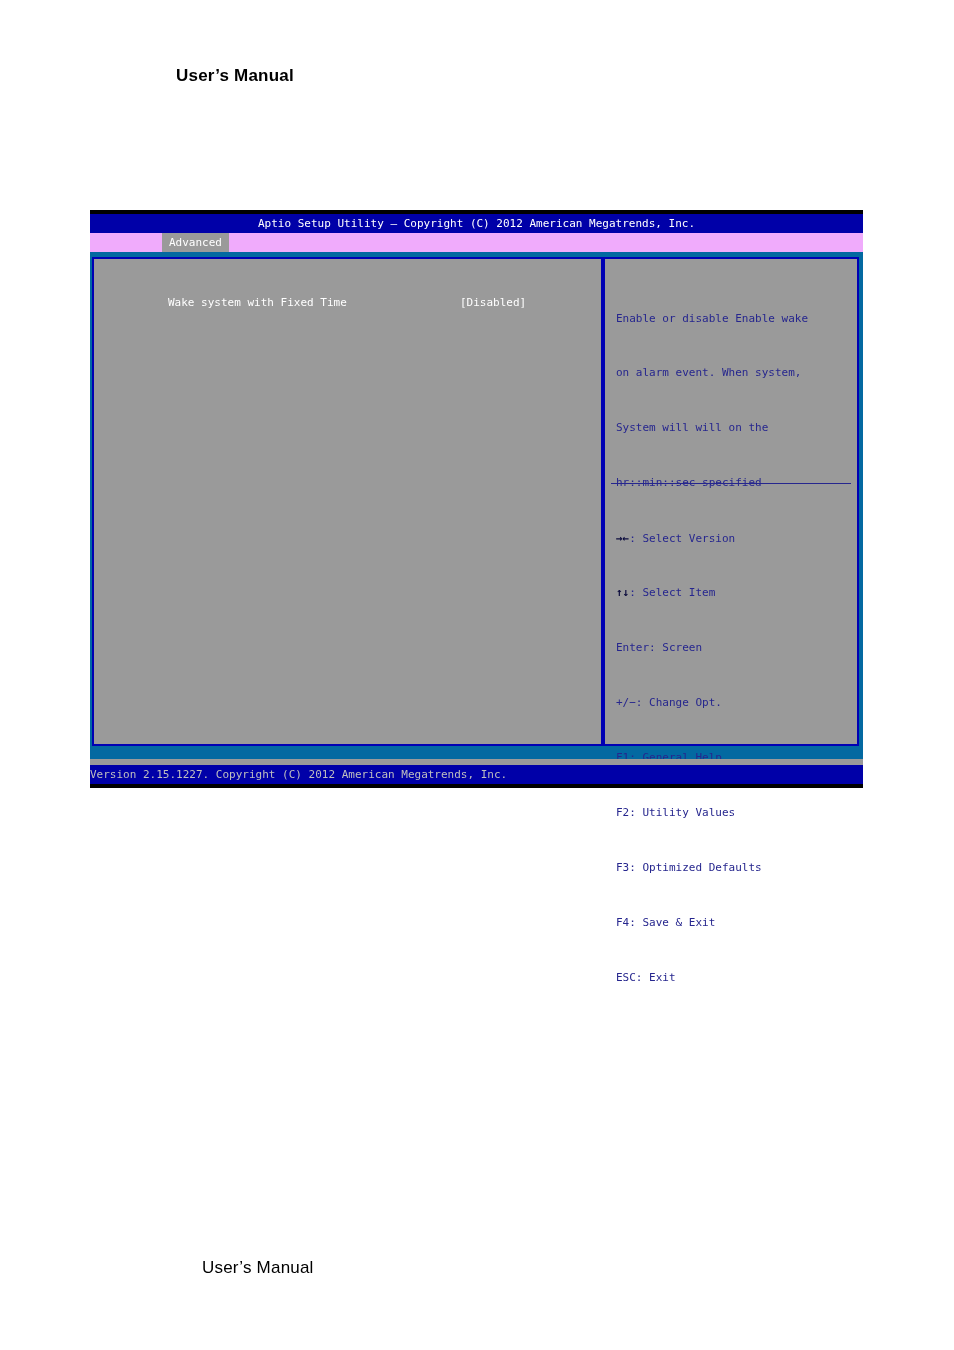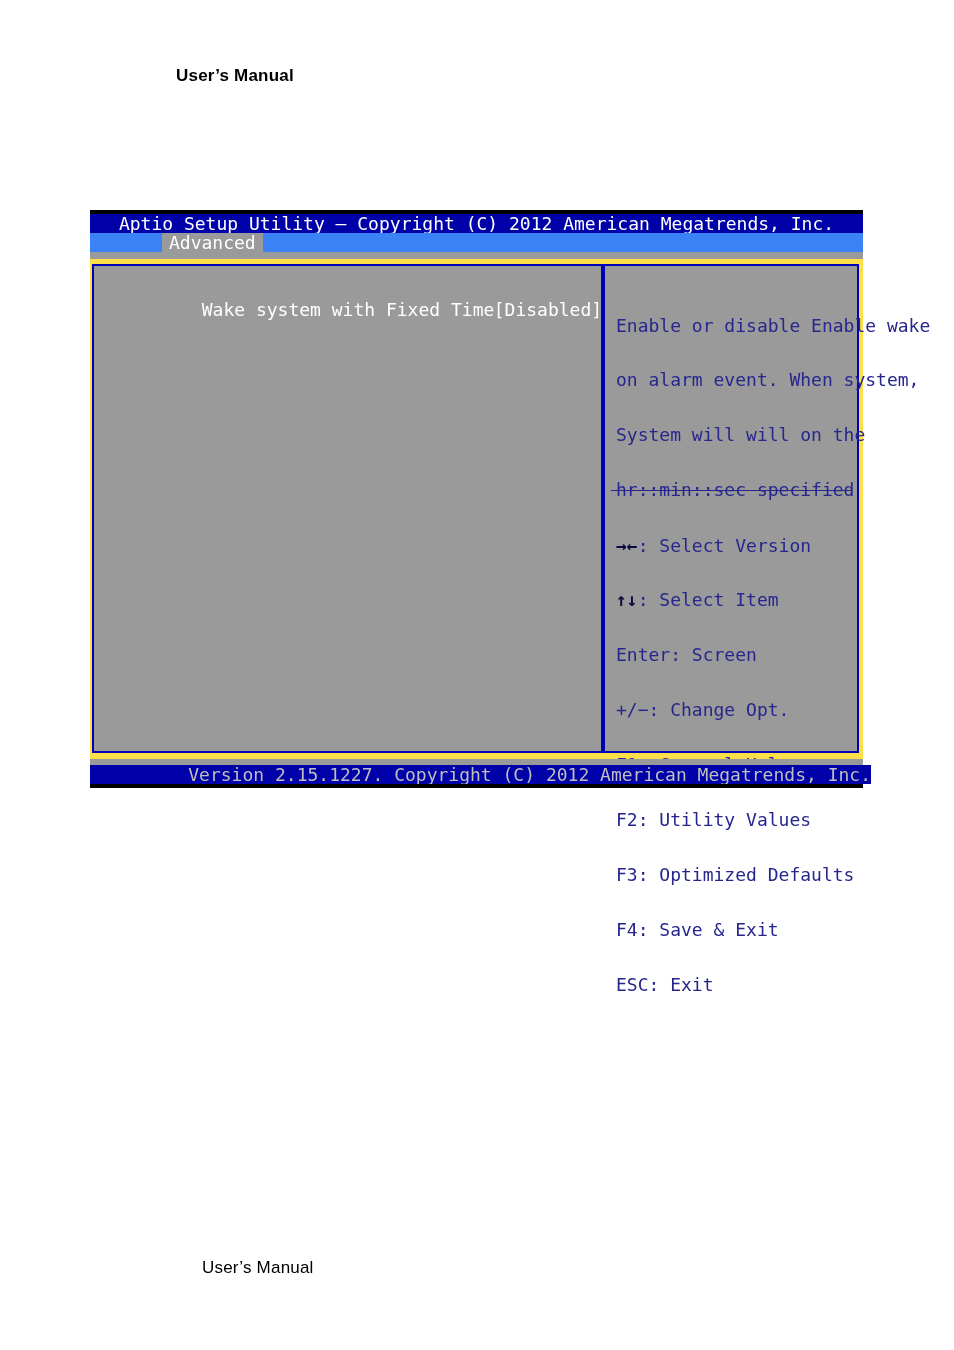--- a/index.html
+++ b/index.html
@@ -39,21 +39,21 @@
 
   
   .bios {
     position: absolute;
     left: 90px;
     top: 210px;
     width: 773px;
     height: 578px;
     background: #9a9a9a;
     font-family: "DejaVu Sans Mono", monospace;
-    font-size: 18px;
+    font-size: 11px;
     line-height: 18.3px;
   }
   .bios-topstrip {
     position: absolute;
     left: 0; top: 0;
     width: 773px; height: 4px;
     background: #000000;
   }
   .bios-titlebar {
     position: absolute;
@@ -62,39 +62,38 @@
     background: #0000a8;
     color: #ffffff;
     text-align: center;
     line-height: 19px;
     white-space: pre;
   }
   .bios-tabbar {
     position: absolute;
     left: 0; top: 23px;
     width: 773px; height: 19px;
-    background: #3b82f6;
+    background: #f0abfc;
   }
   .bios-tab {
     position: absolute;
     left: 72px;
     top: 0;
     height: 19px;
     line-height: 19px;
     padding: 0 7px;
     background: #9a9a9a;
     color: #ffffff;
     white-space: pre;
   }
   .bios-body {
     position: absolute;
     left: 0; top: 42px;
     width: 773px; height: 507px;
-    background: #fde047;
-    margin-top: 7px;
+    background: #0369a1;
   }
 
   
   .pane-left {
     position: absolute;
     left: 2px;
     top: 5px;
     width: 511px;
     height: 489px;
     border: 2px solid #0000b4;
@@ -167,24 +166,23 @@
     left: 0; top: 549px;
     width: 773px; height: 6px;
     background: #9a9a9a;
   }
   .bios-footerbar {
     position: absolute;
     left: 0; top: 555px;
     width: 773px; height: 19px;
     background: #0000a8;
     color: #bfbfbf;
-    text-align: right;
+    text-align: left;
     line-height: 19px;
     white-space: pre;
-    padding-left: 8px;
   }
   .bios-bottomstrip {
     position: absolute;
     left: 0; top: 574px;
     width: 773px; height: 4px;
     background: #000000;
   }
 </style>
 </head>
 <body>

